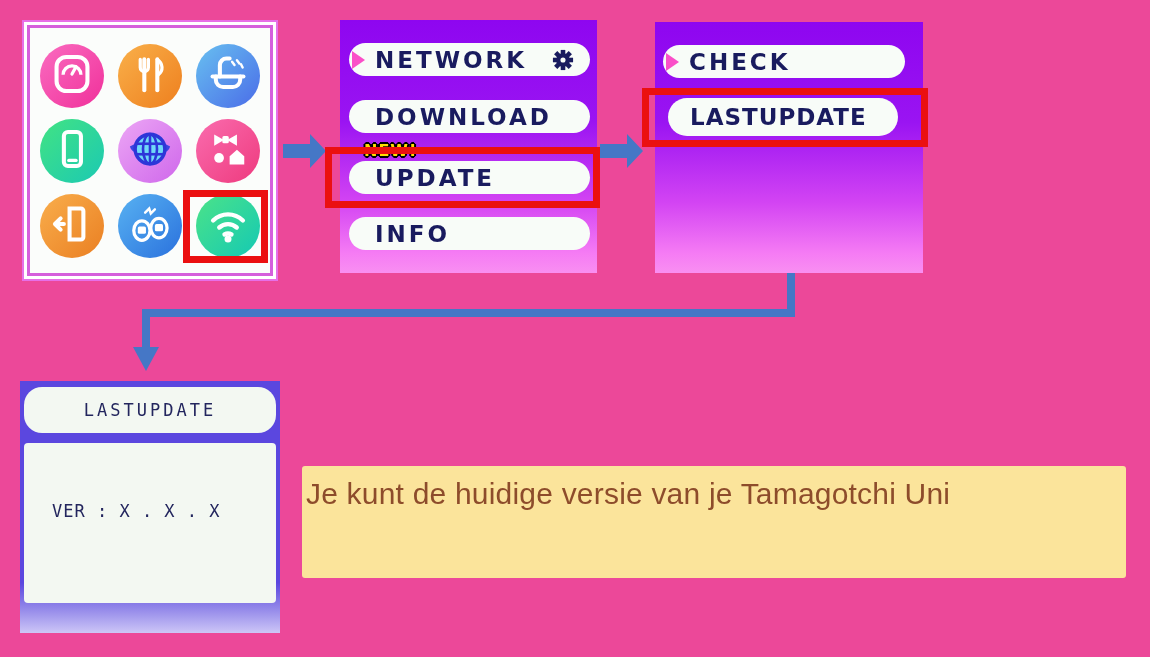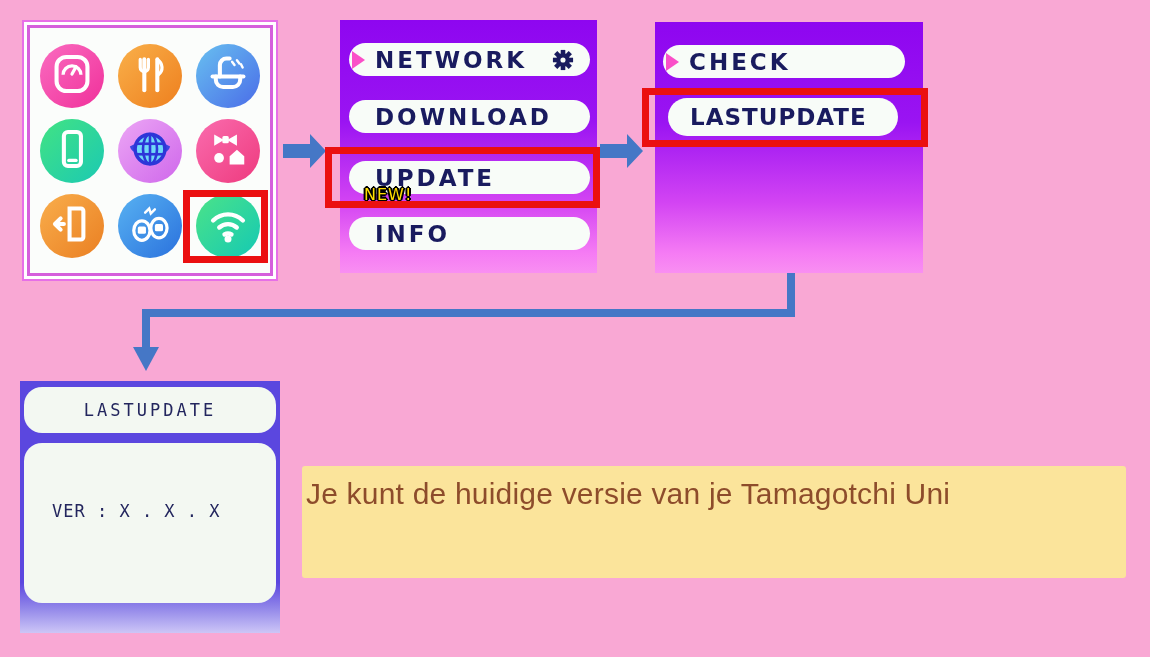--- a/index.html
+++ b/index.html
@@ -1,17 +1,17 @@
 <!DOCTYPE html>
 <html><head>
 <meta charset="utf-8">
 <style>
   * { box-sizing: border-box; margin: 0; padding: 0; }
   body { background: #fff; font-family: "Liberation Sans", sans-serif; }
-  .canvas { position: relative; width: 1150px; height: 657px; background: #f9a8d4; overflow: hidden; }
+  .canvas { position: relative; width: 1150px; height: 657px; background: #ec4899; overflow: hidden; }
 
   
   .grid-screen { position: absolute; left: 22px; top: 20px; width: 256px; height: 261px;
     border: 2px solid #E76FE7; background: #fff; padding: 3px; z-index: 1; }
   .grid-inner { width: 100%; height: 100%; border: 3px solid #D55FDC; background: #FBFDFB;
     display: grid; grid-template-columns: repeat(3, 64px); grid-template-rows: repeat(3, 64px);
     gap: 11px 14px; justify-content: center; align-content: center; }
   .app-icon { width: 64px; height: 64px; border-radius: 50%; display: flex; align-items: center; justify-content: center; }
   .ic-scale   { background: linear-gradient(135deg,#FA6CC0,#F0309A); }
   .ic-food    { background: linear-gradient(135deg,#F9B04A,#EE7F1E); }
@@ -30,41 +30,41 @@
   #screen3 { left: 655px; top: 22px; width: 268px; height: 251px; }
   .pill { position: absolute; left: 9px; width: 241px; height: 33px; background: #F8FCF8;
     border-radius: 17px; display: flex; align-items: center; }
   .pill-label { font-family: "DejaVu Sans", sans-serif; font-weight: 700; font-size: 23px;
     letter-spacing: 3px; color: #191B5F; padding-left: 26px; white-space: nowrap; }
   .cursor-tri { position: absolute; left: 3px; top: 50%; transform: translateY(-50%);
     width: 0; height: 0; border-top: 9px solid transparent; border-bottom: 9px solid transparent;
     border-left: 13px solid #FA4FC8; }
   .gear-wrap { margin-left: auto; margin-right: 16px; display: flex; }
   .new-badge { position: absolute; left: 24px; top: 121px; z-index: 2;
-    font-family: "DejaVu Sans", sans-serif; font-weight: 400; font-size: 16px; letter-spacing: 1px;
+    font-family: "DejaVu Sans", sans-serif; font-weight: 700; font-size: 16px; letter-spacing: 1px;
     color: #FFDD00;
-    text-shadow: -2px 0 #000, 2px 0 #000, 0 -2px #000, 0 2px #000, -1px -1px #000, 1px 1px #000, 1px -1px #000, -1px 1px #000; margin-top: 44px; }
+    text-shadow: -2px 0 #000, 2px 0 #000, 0 -2px #000, 0 2px #000, -1px -1px #000, 1px 1px #000, 1px -1px #000, -1px 1px #000; }
 
   
   .hl { position: absolute; border: 7px solid #EB1010; z-index: 5; }
   #hl-wifi       { left: 183px; top: 190px; width: 85px;  height: 73px; }
   #hl-update     { left: 325px; top: 147px; width: 275px; height: 61px; }
   #hl-lastupdate { left: 642px; top: 88px;  width: 286px; height: 59px; }
 
   
   .arrow { position: absolute; z-index: 3; }
 
   
   #screen4 { position: absolute; left: 20px; top: 381px; width: 260px; height: 252px; z-index: 1;
     background: linear-gradient(180deg,#5B47DF 0%, #5B47DF 80%, #9186E9 90%, #CDC6F7 100%); }
   .s4-header { position: absolute; left: 4px; top: 6px; width: 252px; height: 46px;
     background: #F3F8F2; border-radius: 18px; display: flex; align-items: center; justify-content: center;
     font-family: "DejaVu Sans Mono", monospace; font-size: 17px; letter-spacing: 3px; color: #23265E; }
   .s4-body { position: absolute; left: 4px; top: 62px; width: 252px; height: 160px;
-    background: #F3F8F2; border-radius: 18px;
+    background: #F3F8F2; border-radius: 4px;
     font-family: "DejaVu Sans Mono", monospace; font-size: 17px; letter-spacing: 1px; color: #23265E;
     padding: 58px 0 0 28px; }
 
   
   .note-box { position: absolute; left: 302px; top: 466px; width: 824px; height: 112px;
     background: #FBE49B; border-radius: 3px; padding: 10px 4px; z-index: 1;
     font-family: "Liberation Sans", sans-serif; font-size: 30px; line-height: 36px;
     letter-spacing: 0.2px; color: #8D4C2B; white-space: nowrap; }
 </style>
 </head>

